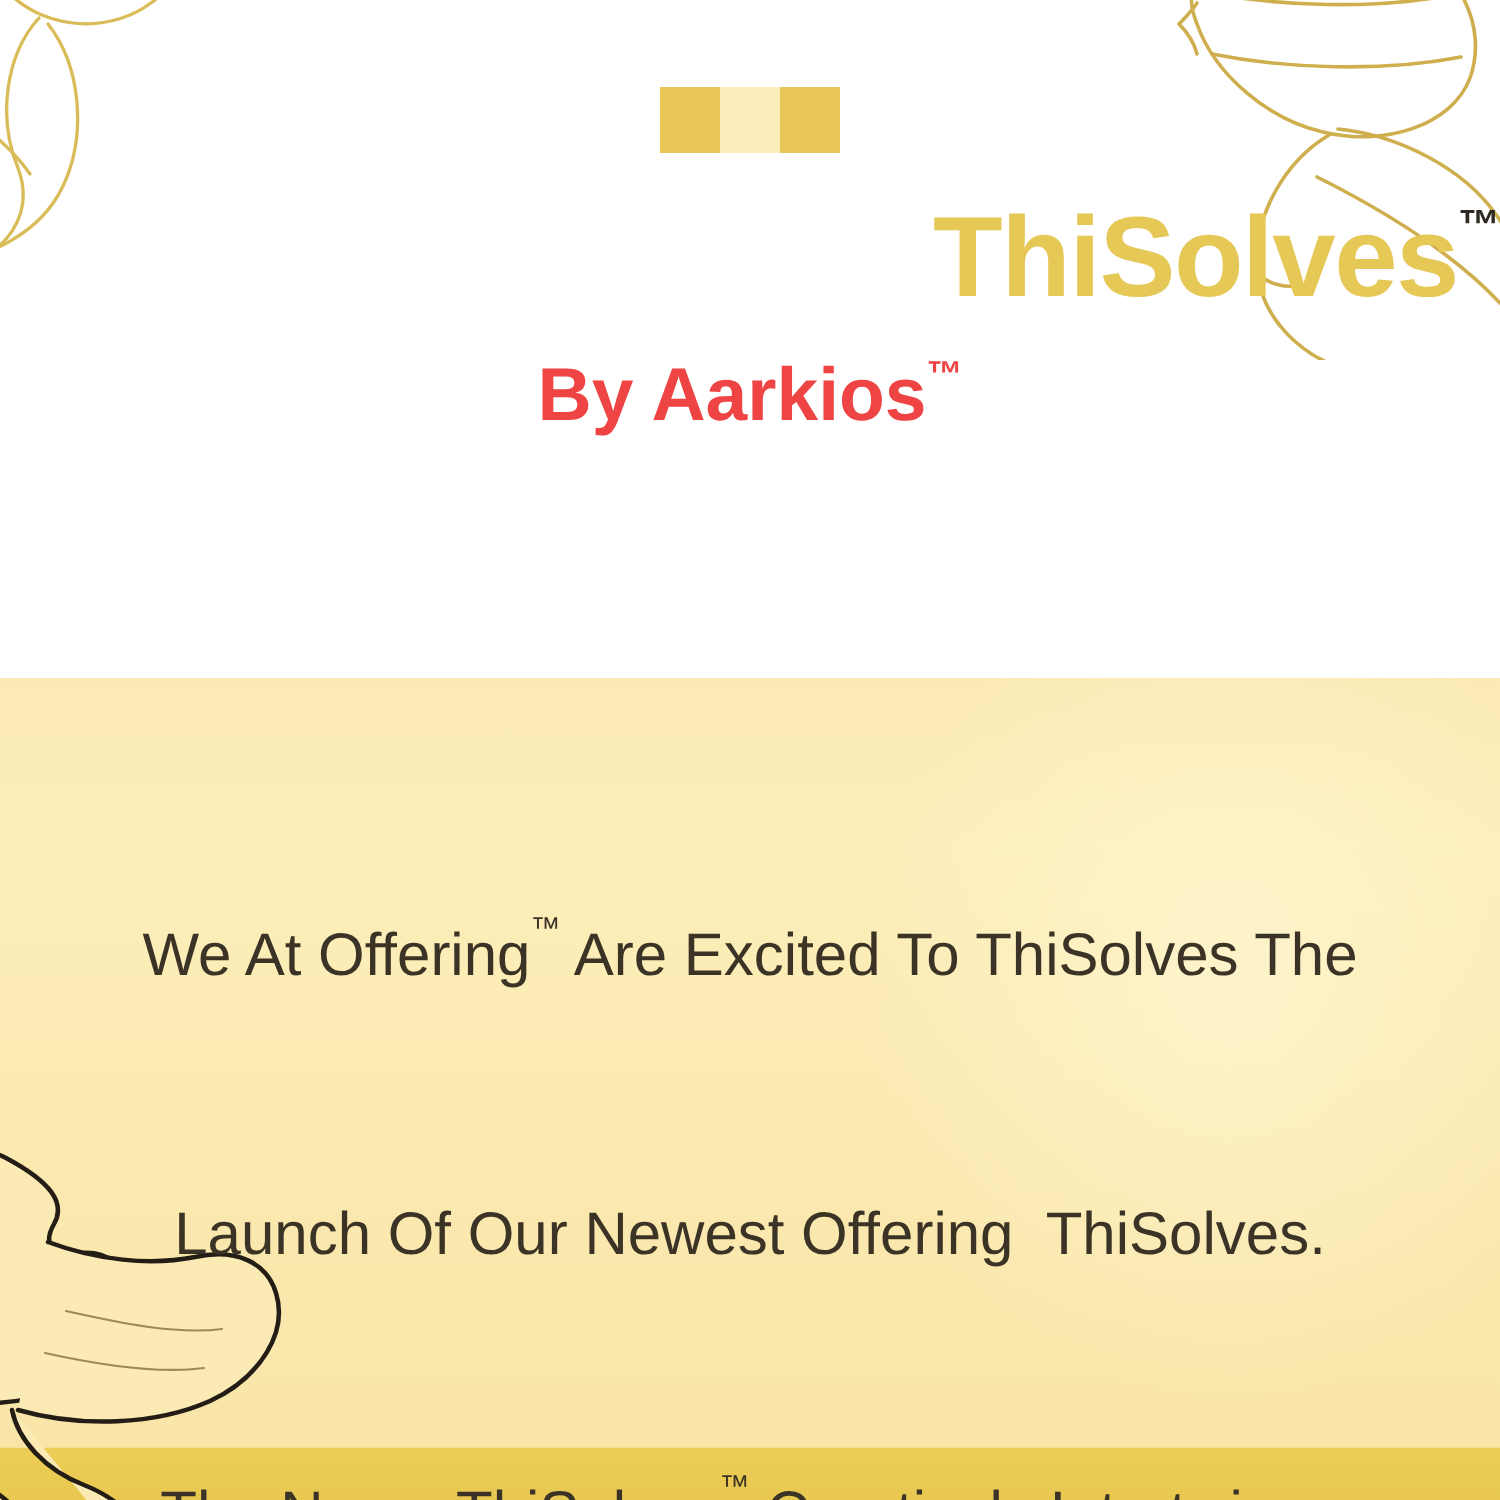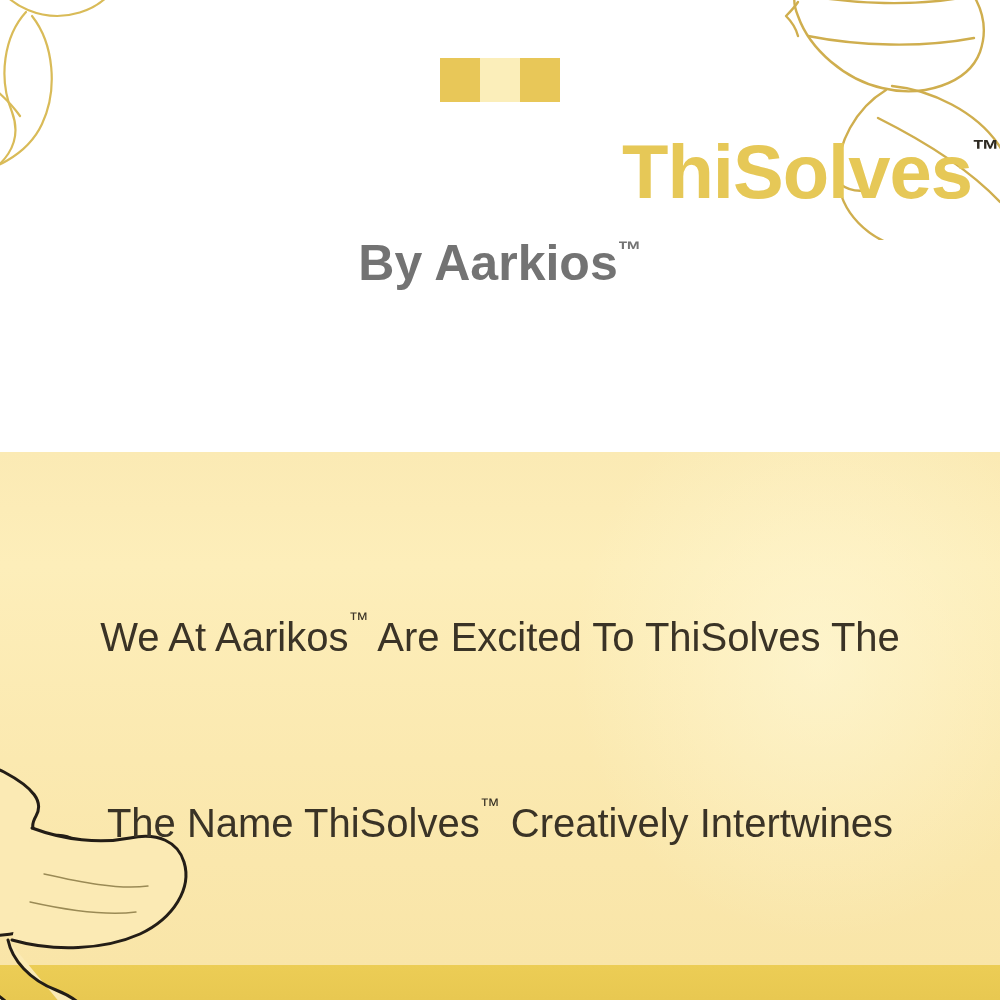--- a/index.html
+++ b/index.html
@@ -87,21 +87,21 @@
     font-weight: bold;
     letter-spacing: 0;
   }
   .brand-sub {
     position: absolute;
     left: 0; top: 238px;
     width: 1000px;
     text-align: center;
     font-size: 50px;
     font-weight: bold;
-    color: #737373;
+    color: #ef4444;
     line-height: 1;
     white-space: nowrap;
   }
   .brand-sub .tm {
     font-size: 24px;
     vertical-align: top;
     position: relative;
     top: 0px;
     letter-spacing: 0;
   }
@@ -185,20 +185,21 @@
     <div class="swatch s1"></div>
     <div class="swatch s2"></div>
     <div class="swatch s3"></div>
   </div>
 
   <div class="brand-title"><span>ThiSolves</span><span class="tm">™</span></div>
 
   <div class="brand-sub"><span>By Aarkios</span><span class="tm">™</span></div>
 
   <div class="body-copy">
-    <span class="line"><span>We At Aarikos</span><sup>™</sup><span> Are Excited To ThiSolves The</span></span>
+    <span class="line"><span>We At Offering</span><sup>™</sup><span> Are Excited To ThiSolves The</span></span>
+    <span class="line"><span>Launch Of Our Newest Offering  ThiSolves.</span><sup></sup><span></span></span>
     <span class="line"><span>The Name ThiSolves</span><sup>™</sup><span> Creatively Intertwines</span></span>
     
     
     
   </div>
 
 </div>
 
 </body></html>

